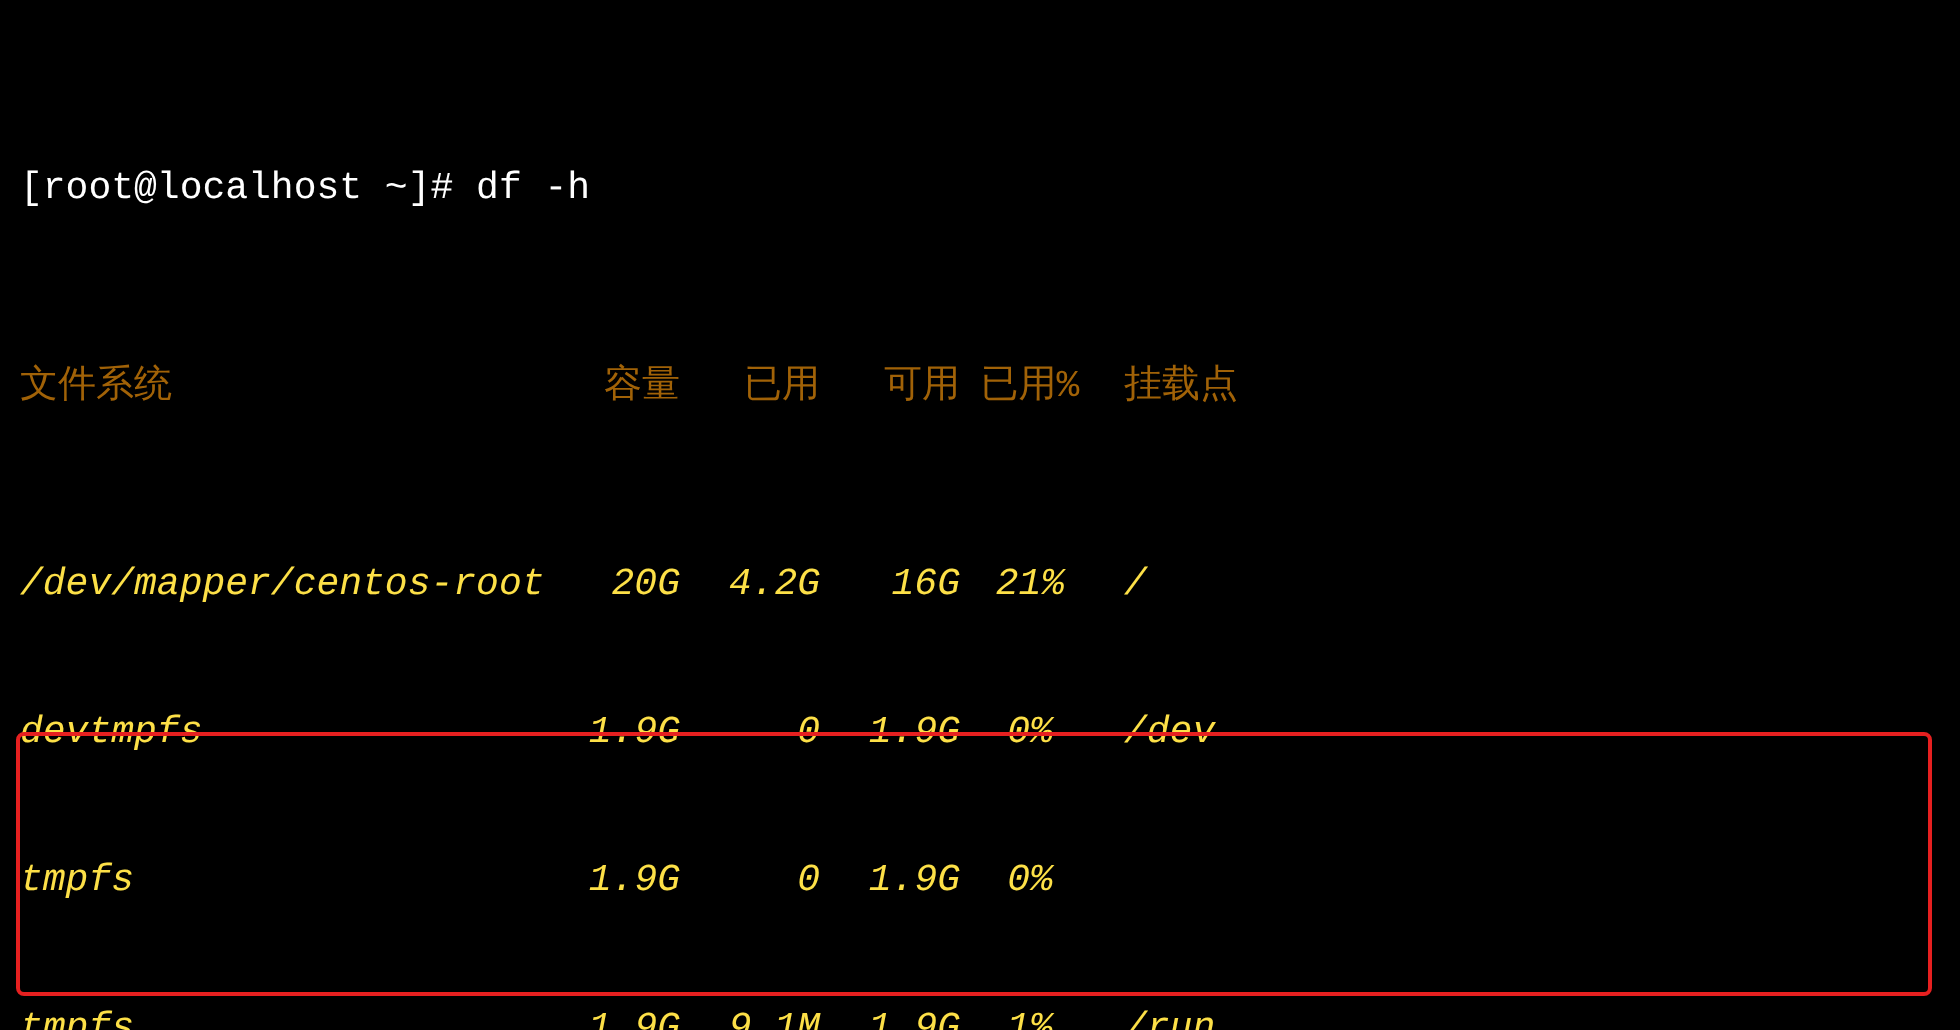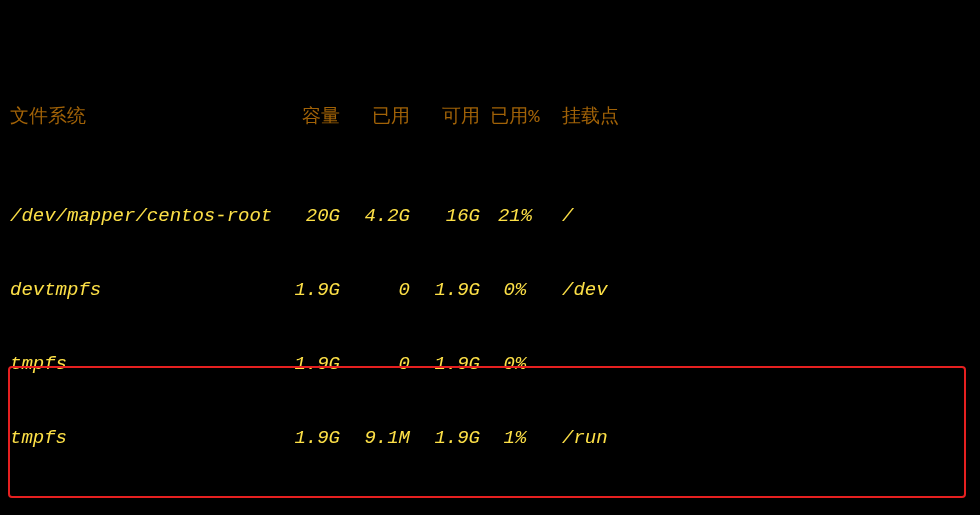--- a/index.html
+++ b/index.html
@@ -47,20 +47,21 @@
     border-radius: 4px;
     pointer-events: none;
     box-sizing: border-box;
   }
 </style>
 </head>
 <body>
 
 <div class="terminal">
 
+  <div class="prompt-line"><span>[root@localhost ~]# df -h</span></div>
 
   <div class="hdr-row"><span class="c-fs">文件系统</span><span class="c-size">容量</span><span class="c-used">已用</span><span class="c-avail">可用</span><span class="c-pct">已用%</span><span class="c-mnt">挂载点</span></div>
 
   <div class="row"><span class="c-fs">/dev/mapper/centos-root</span><span class="c-size">20G</span><span class="c-used">4.2G</span><span class="c-avail">16G</span><span class="c-pct">21%</span><span class="c-mnt">/</span></div>
   <div class="row"><span class="c-fs">devtmpfs</span><span class="c-size">1.9G</span><span class="c-used">0</span><span class="c-avail">1.9G</span><span class="c-pct">0%</span><span class="c-mnt">/dev</span></div>
   <div class="row"><span class="c-fs">tmpfs</span><span class="c-size">1.9G</span><span class="c-used">0</span><span class="c-avail">1.9G</span><span class="c-pct">0%</span></div>
   <div class="row"><span class="c-fs">tmpfs</span><span class="c-size">1.9G</span><span class="c-used">9.1M</span><span class="c-avail">1.9G</span><span class="c-pct">1%</span><span class="c-mnt">/run</span></div>
   
   
   

